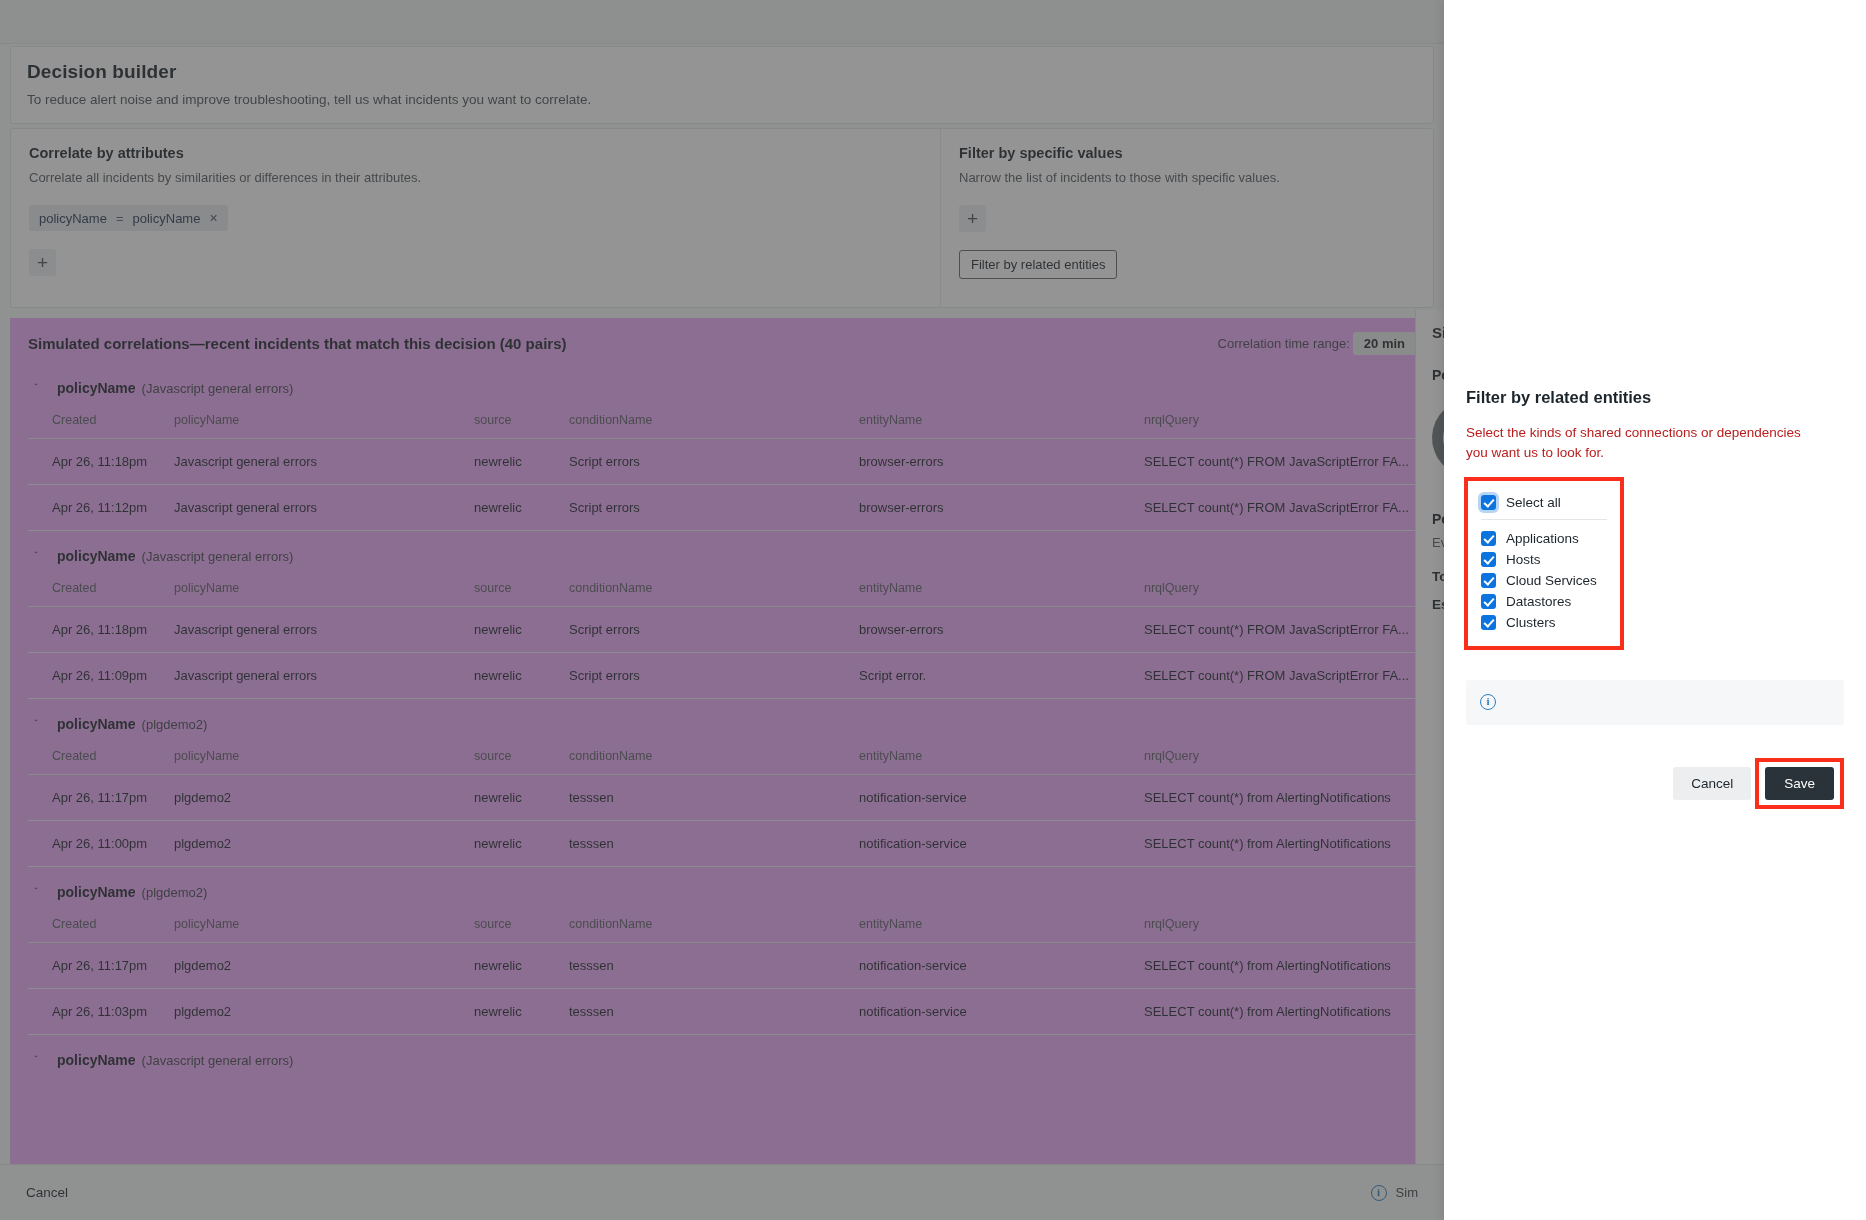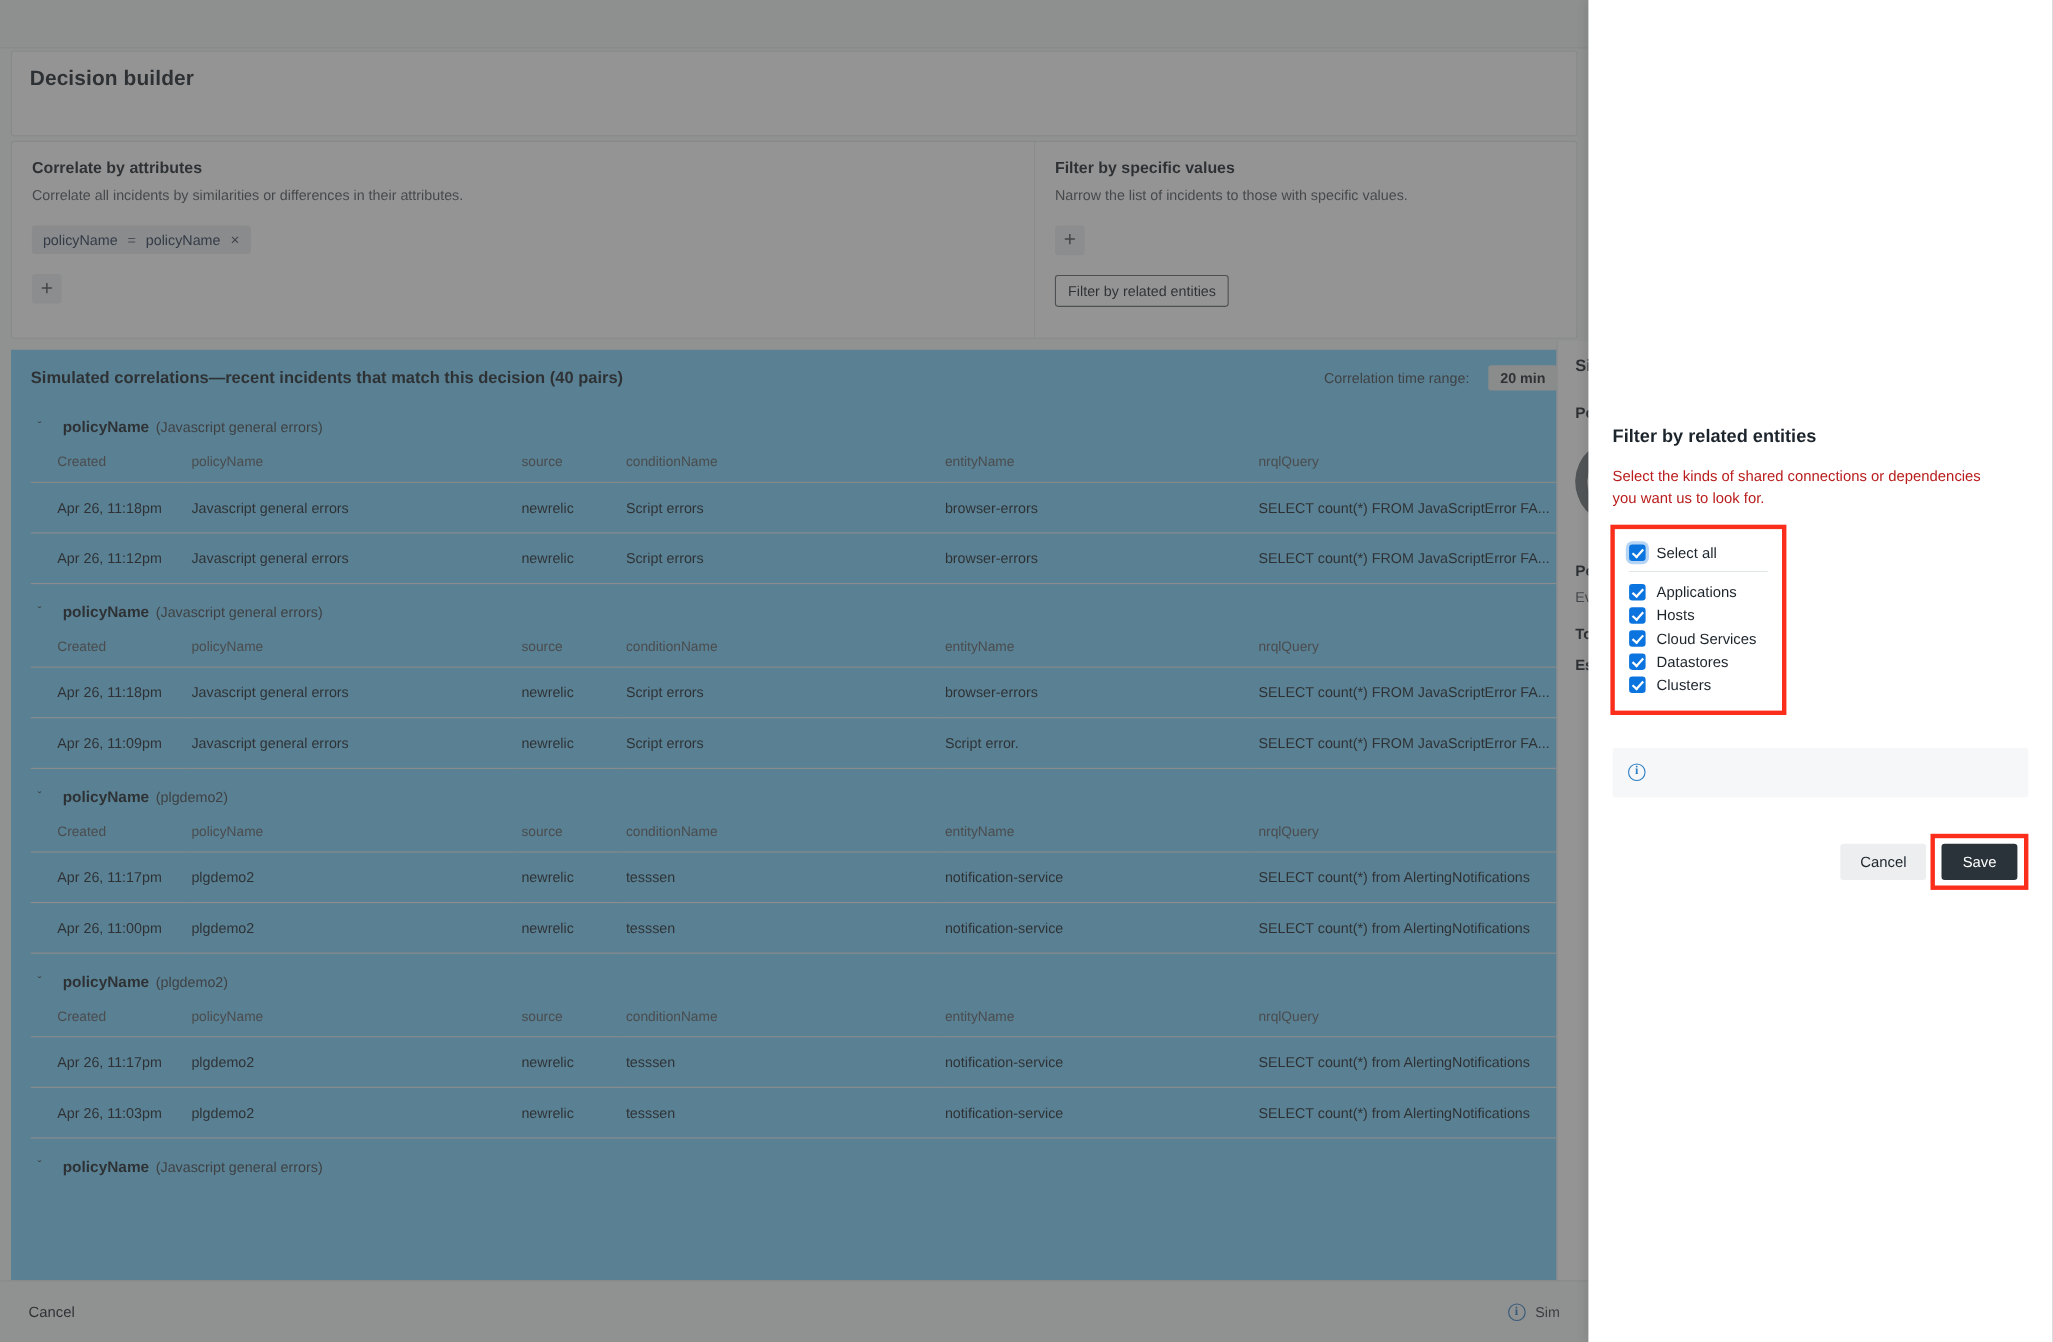--- a/index.html
+++ b/index.html
@@ -70,27 +70,27 @@
   .outline-btn {
     margin-top: 18px;
     display: inline-block;
     border: 1px solid #62686e; border-radius: 3px;
     background: transparent;
     padding: 6px 11px; font-size: 13px; color: #1d252c;
     font-family: "Liberation Sans", sans-serif; cursor: pointer;
   }
 
   
-  .sim-wrap { position: absolute; left: 10px; top: 318px; width: 1424px; bottom: 56px; background:#7dd3fc; }
+  .sim-wrap { position: absolute; left: 10px; top: 318px; width: 1424px; bottom: 56px; background:#f0abfc; }
   .sim-head {
     display: flex; align-items: center; justify-content: space-between;
     padding: 14px 18px 8px 18px;
   }
   .sim-title { font-size: 15px; font-weight: 700; color: #1d252c; }
-  .sim-range { font-size: 13px; color: #444b51; display: flex; align-items: center; gap: 17px; }
+  .sim-range { font-size: 13px; color: #444b51; display: flex; align-items: center; gap: 3px; }
   .range-pill { background:#e9ebec; border-radius:3px; padding:4px 11px; font-weight:600; color:#20272d; }
 
   .group { padding: 0 18px; }
   .group-head {
     display: flex; align-items: center; gap: 13px;
     padding: 17px 0 7px 6px; cursor: pointer;
   }
   .caret { color: #3d444a; font-size: 11px; width: 10px; }
   .gname { font-size: 14px; font-weight: 700; color: #1d252c; }
   .gsub { font-size: 13px; color: #42484e; margin-left: -7px; }
@@ -207,20 +207,21 @@
 
 <div id="root">
 
   <div class="app-layer">
     <div class="app-inner">
 
       <div class="top-strip"></div>
 
       <div class="header-card">
         <div class="header-title">Decision builder</div>
+        <div class="header-sub">To reduce alert noise and improve troubleshooting, tell us what incidents you want to correlate.</div>
       </div>
 
       <div class="panels">
         <div class="panel-left">
           <div class="panel-title">Correlate by attributes</div>
           <div class="panel-sub">Correlate all incidents by similarities or differences in their attributes.</div>
           <div class="chip">
             <span>policyName</span>
             <span class="eq">=</span>
             <span>policyName</span>

